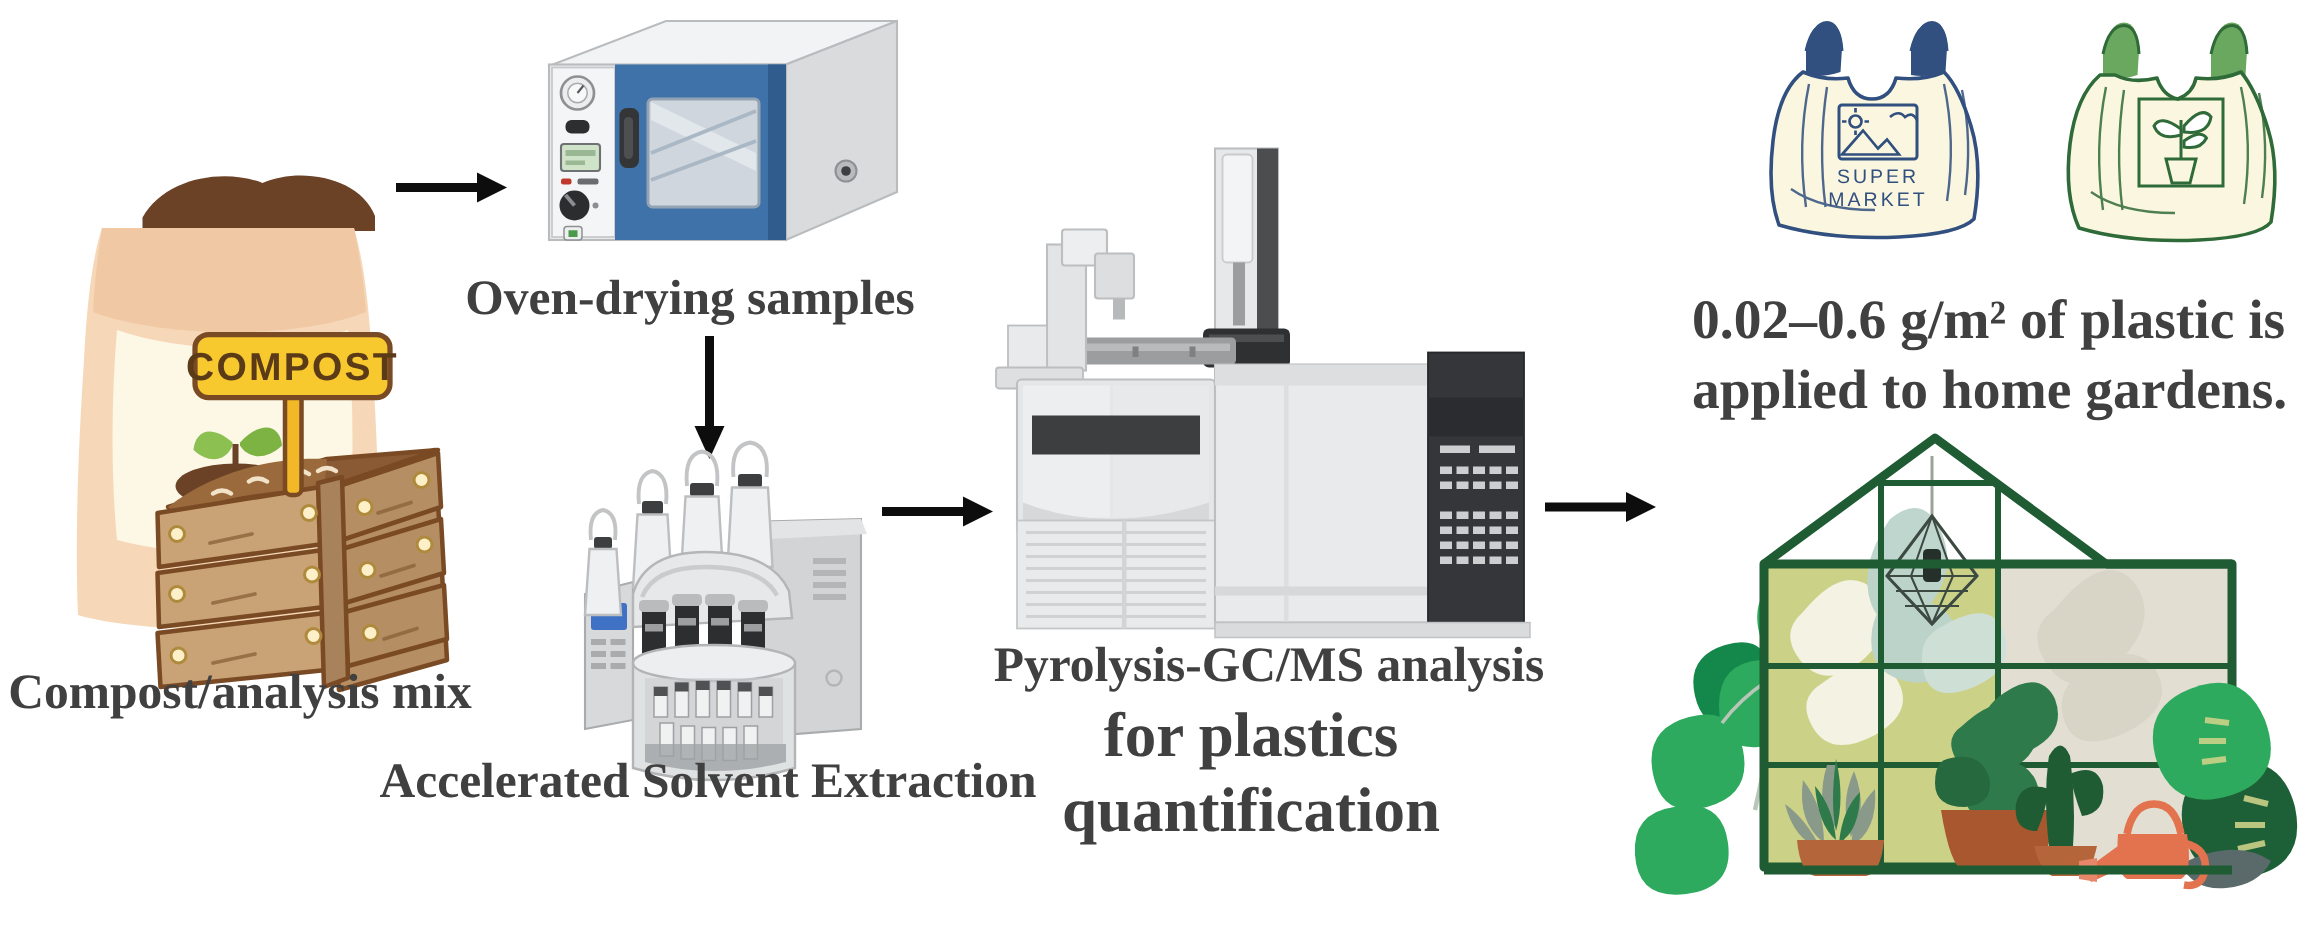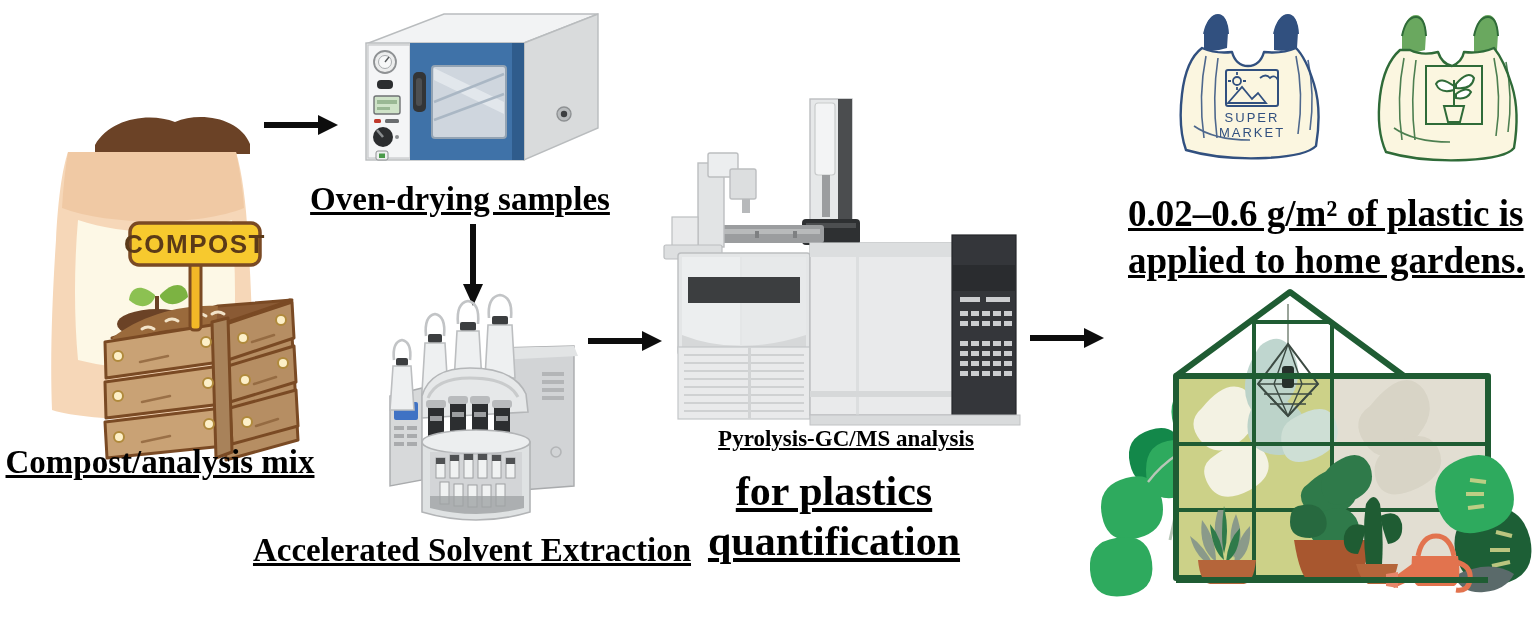--- a/index.html
+++ b/index.html
@@ -19,25 +19,24 @@
     left: 0; top: 0;
     width: 1536px;
     height: 618px;
     background: #ffffff;
   }
   .node { position: absolute; }
   .caption {
     position: absolute;
     font-family: "Liberation Serif", "DejaVu Serif", serif;
     font-weight: bold;
-    color: #000000;
+    color: #404040;
     text-align: center;
     line-height: 1.18;
     white-space: nowrap;
-    text-decoration: underline;
   }
   .caption.wrap { white-space: normal; }
   svg { display: block; overflow: visible; }
 </style>
 </head>
 <body>
 
 <div class="stage">
 
   <div class="node" style="left:0px; top:110px; width:330px; height:340px;text-align:right;">
@@ -274,21 +273,21 @@
           <rect x="86" y="154" width="9" height="6"></rect>
             <rect x="100" y="154" width="9" height="6"></rect>
           <rect x="114" y="155" width="9" height="6"></rect>
             <rect x="128" y="158" width="9" height="6"></rect>
         </g>
       </g>
       <path d="M52 196 L146 196 L146 208 q-48 12 -94 0 Z" fill="#9fa2a4" opacity="0.8"></path>
     </svg>
   </div>
 
-  <div class="caption wrap" style="left:222px; top:531px; width:500px; font-size:33px;">Accelerated Solvent Extraction</div>
+  <div class="caption wrap" style="left:222px; top:502px; width:500px; font-size:33px;">Accelerated Solvent Extraction</div>
 
   <div class="node" style="left:586px; top:324px; width:80px; height:34px;">
     <svg width="80" height="34" viewBox="0 0 80 34">
       <path d="M2 17 L58 17" stroke="#0d0d0d" stroke-width="6"></path>
       <path d="M56 7 L76 17 L56 27 Z" fill="#0d0d0d"></path>
     </svg>
   </div>
 
   <div class="node" style="left:660px; top:95px; width:400px; height:335px;">
     <svg width="400" height="335" viewBox="0 0 400 335">
@@ -375,21 +374,21 @@
           <rect x="311" y="276" width="8" height="5"></rect>
         <rect x="322" y="276" width="8" height="5"></rect>
           <rect x="333" y="276" width="8" height="5"></rect>
         <rect x="344" y="276" width="8" height="5"></rect>
       </g>
 
       <rect x="150" y="320" width="210" height="10" fill="#d9dbdc" stroke="#c0c2c4" stroke-width="1"></rect>
     </svg>
   </div>
 
-  <div class="caption wrap" style="left:636px; top:425px; width:420px; font-size:23px;">Pyrolysis-GC/MS analysis</div>
+  <div class="caption wrap" style="left:636px; top:425px; width:420px; font-size:33px;">Pyrolysis-GC/MS analysis</div>
   <div class="caption wrap" style="left:624px; top:467px; width:420px; font-size:42px;">for plastics quantification</div>
 
   <div class="node" style="left:1028px; top:321px; width:80px; height:34px;">
     <svg width="80" height="34" viewBox="0 0 80 34">
       <path d="M2 17 L58 17" stroke="#0d0d0d" stroke-width="6"></path>
       <path d="M56 7 L76 17 L56 27 Z" fill="#0d0d0d"></path>
     </svg>
   </div>
 
   <div class="node" style="left:1168px; top:8px; width:170px; height:160px;">

